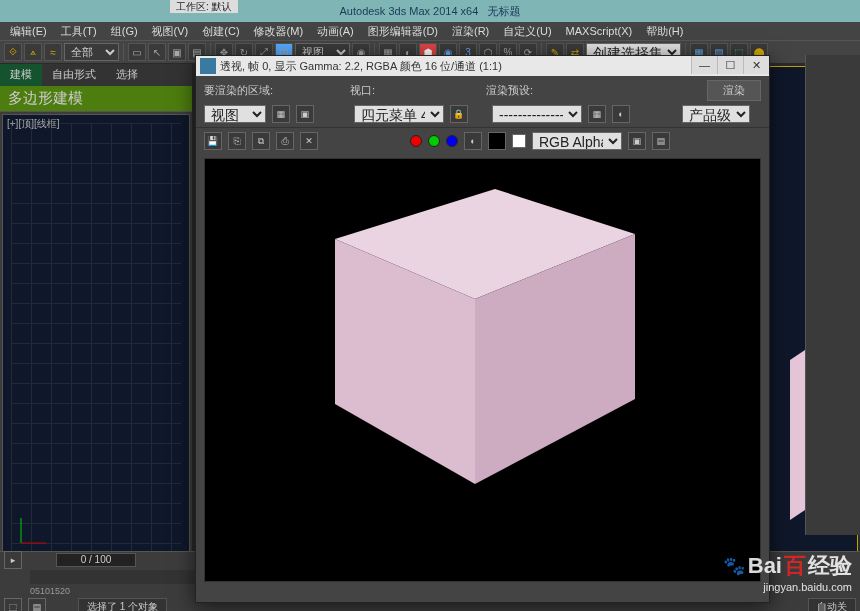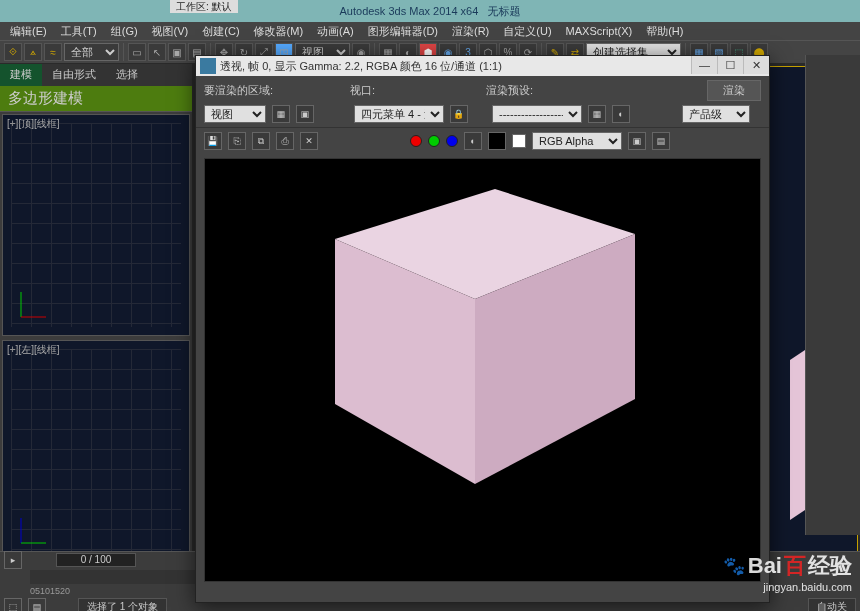--- a/index.html
+++ b/index.html
@@ -5,21 +5,21 @@
 * { margin: 0; padding: 0; box-sizing: border-box; font-family: "Microsoft YaHei", Arial, sans-serif; }
 body { width: 860px; height: 611px; background: #4a4a4a; overflow: hidden; position: relative; color: #ccc; font-size: 11px; }
 .titlebar { height: 22px; background: #7fb5b5; display: flex; align-items: center; justify-content: center; color: #1a3a5a; font-size: 11px; position: relative; }
 .menubar { height: 18px; background: #444; display: flex; align-items: center; padding-left: 4px; gap: 2px; }
 .menubar span { padding: 1px 6px; color: #ddd; cursor: pointer; }
 .toolbar1 { height: 24px; background: #444; border-top: 1px solid #555; border-bottom: 1px solid #2a2a2a; display: flex; align-items: center; padding: 0 4px; gap: 2px; }
 .tb-icon { width: 18px; height: 18px; background: #3a3a3a; border: 1px solid #555; display: inline-flex; align-items: center; justify-content: center; font-size: 10px; color: #aaa; }
 .tb-icon-y { color: #d4aa00; }
 .tb-sep { width: 1px; height: 18px; background: #555; margin: 0 2px; }
 .dropdown { background: #3a3a3a; color: #ccc; border: 1px solid #666; height: 18px; font-size: 11px; padding: 0 2px; }
-.input-text { background: #e0e0e0; color: #222; border: 1px solid #666; height: 18px; font-size: 11px; padding: 0 2px; }
+.input-text { background: #e0e0e0; color: #222; border: 1px solid #666; height: 18px; font-size: 14px; padding: 0 2px; }
 .main-area { display: flex; height: 500px; }
 .left-panel { width: 193px; background: #3c3c3c; display: flex; flex-direction: column; border-right: 1px solid #2a2a2a; }
 .tabs { display: flex; height: 22px; background: #333; }
 .tab { padding: 3px 10px; color: #ccc; cursor: pointer; font-size: 11px; }
 .tab.active { background: #14532d; }
 .subtab { background: #4d7c0f; padding: 3px 8px; font-size: 15px; color: #ccc; border-bottom: 1px solid #555; }
 .viewport-area { flex: 1; position: relative; background: #2a2a2a; }
 .vp { background: #0f172a; border: 1px solid #555; position: relative; overflow: hidden; }
 .vp-label { position: absolute; top: 2px; left: 4px; font-size: 10px; color: #aaa; }
 .vp-axis { position: absolute; bottom: 8px; left: 8px; width: 40px; height: 40px; }
@@ -126,28 +126,20 @@
     <div class="subtab">多边形建模</div>
     <div style="flex:1; display:flex; flex-direction:column;">
       <div class="vp" style="flex:1; margin:2px;">
         <div class="vp-label">[+][顶][线框]</div>
         <div class="grid-lines"></div>
         <svg class="vp-axis">
             <line x1="10" y1="30" x2="10" y2="5" stroke="#0c0"></line>
             <line x1="10" y1="30" x2="35" y2="30" stroke="#c00"></line>
           </svg>
       </div>
-      <div class="vp" style="flex:1; margin:2px;">
-        <div class="vp-label">[+][左][线框]</div>
-        <div class="grid-lines"></div>
-        <svg class="vp-axis">
-            <line x1="10" y1="30" x2="10" y2="5" stroke="#00c"></line>
-            <line x1="10" y1="30" x2="35" y2="30" stroke="#0c0"></line>
-          </svg>
-      </div>
     </div>
   </div>
   <div class="viewport-area">
     <div class="vp persp" style="position:absolute; inset:2px;"></div>
   </div>
 </div>
 
 <div class="pink-corner">
   <svg width="140" height="200">
       <polygon points="0,40 60,0 60,160 0,200" fill="#e5c5d8"></polygon>

